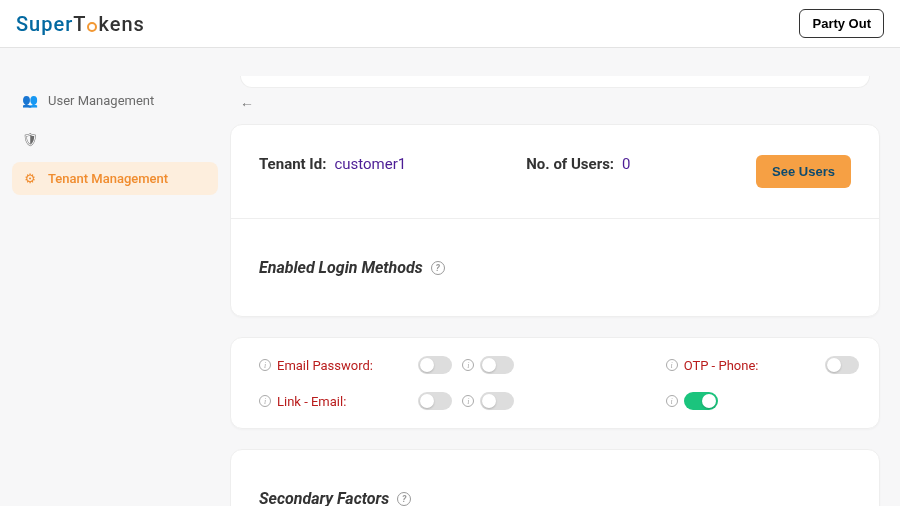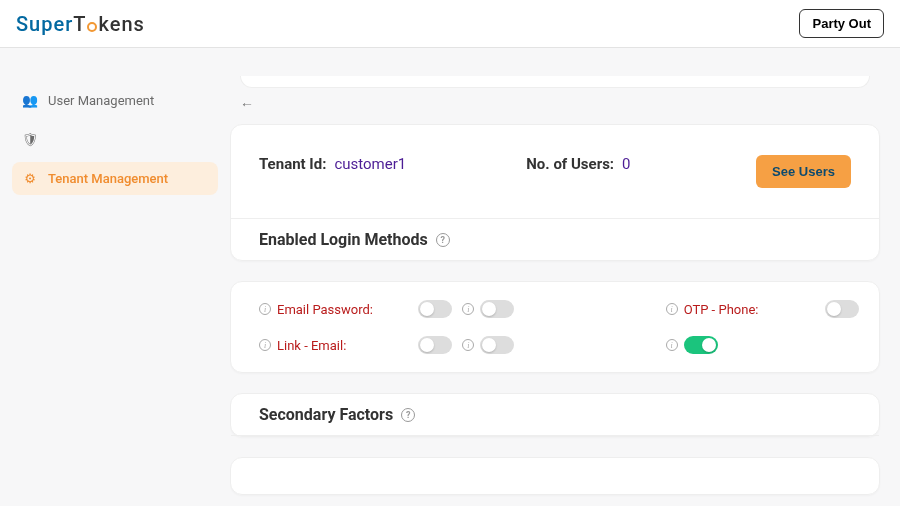--- a/index.html
+++ b/index.html
@@ -126,24 +126,25 @@
     padding: 9px 16px;
     font-size: 13px;
     font-weight: 600;
     cursor: pointer;
     margin-left: 30px;
   }
   .section-header {
     display:flex;
     align-items:center;
     gap:8px;
-    padding: 11px 28px;
+    padding: 39px 28px;
     border-bottom: 1px solid #eee;
     font-size: 16px;
     font-weight: 700;
+    font-style: italic;
   }
   .help-icon {
     width: 14px;
     height: 14px;
     border: 1.5px solid #999;
     border-radius: 50%;
     display: inline-flex;
     align-items: center;
     justify-content: center;
     font-size: 9px;

